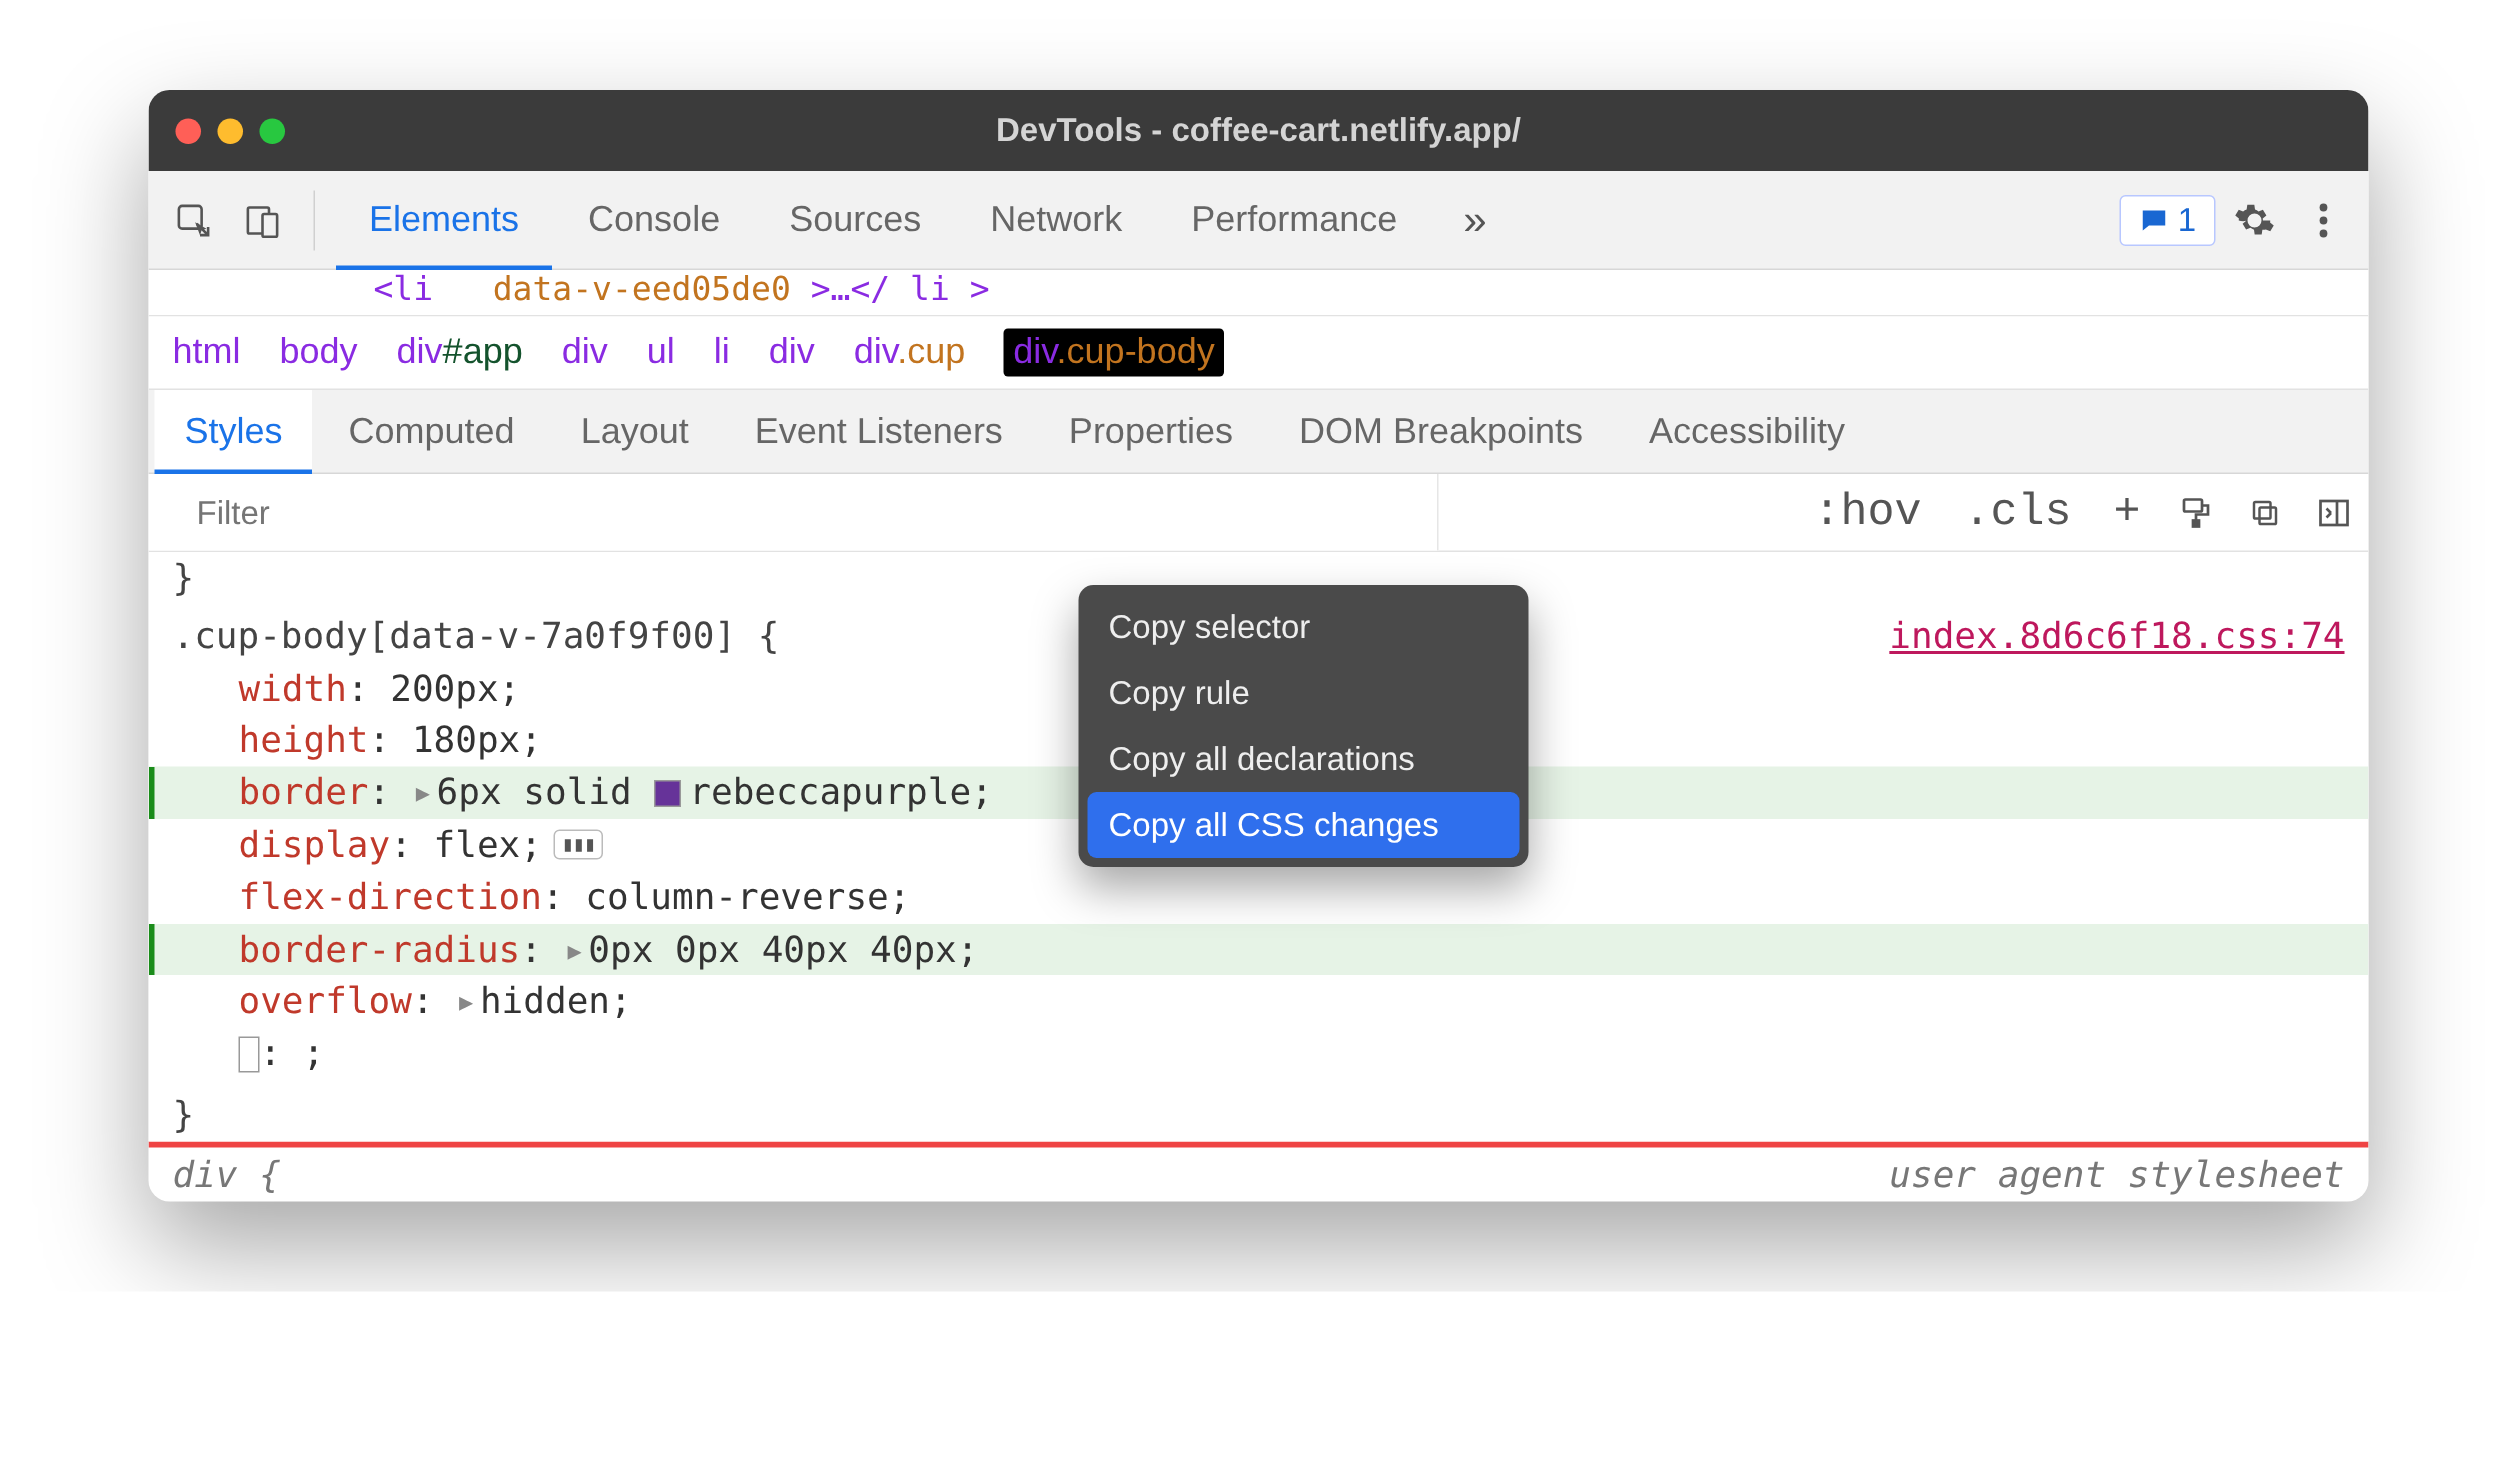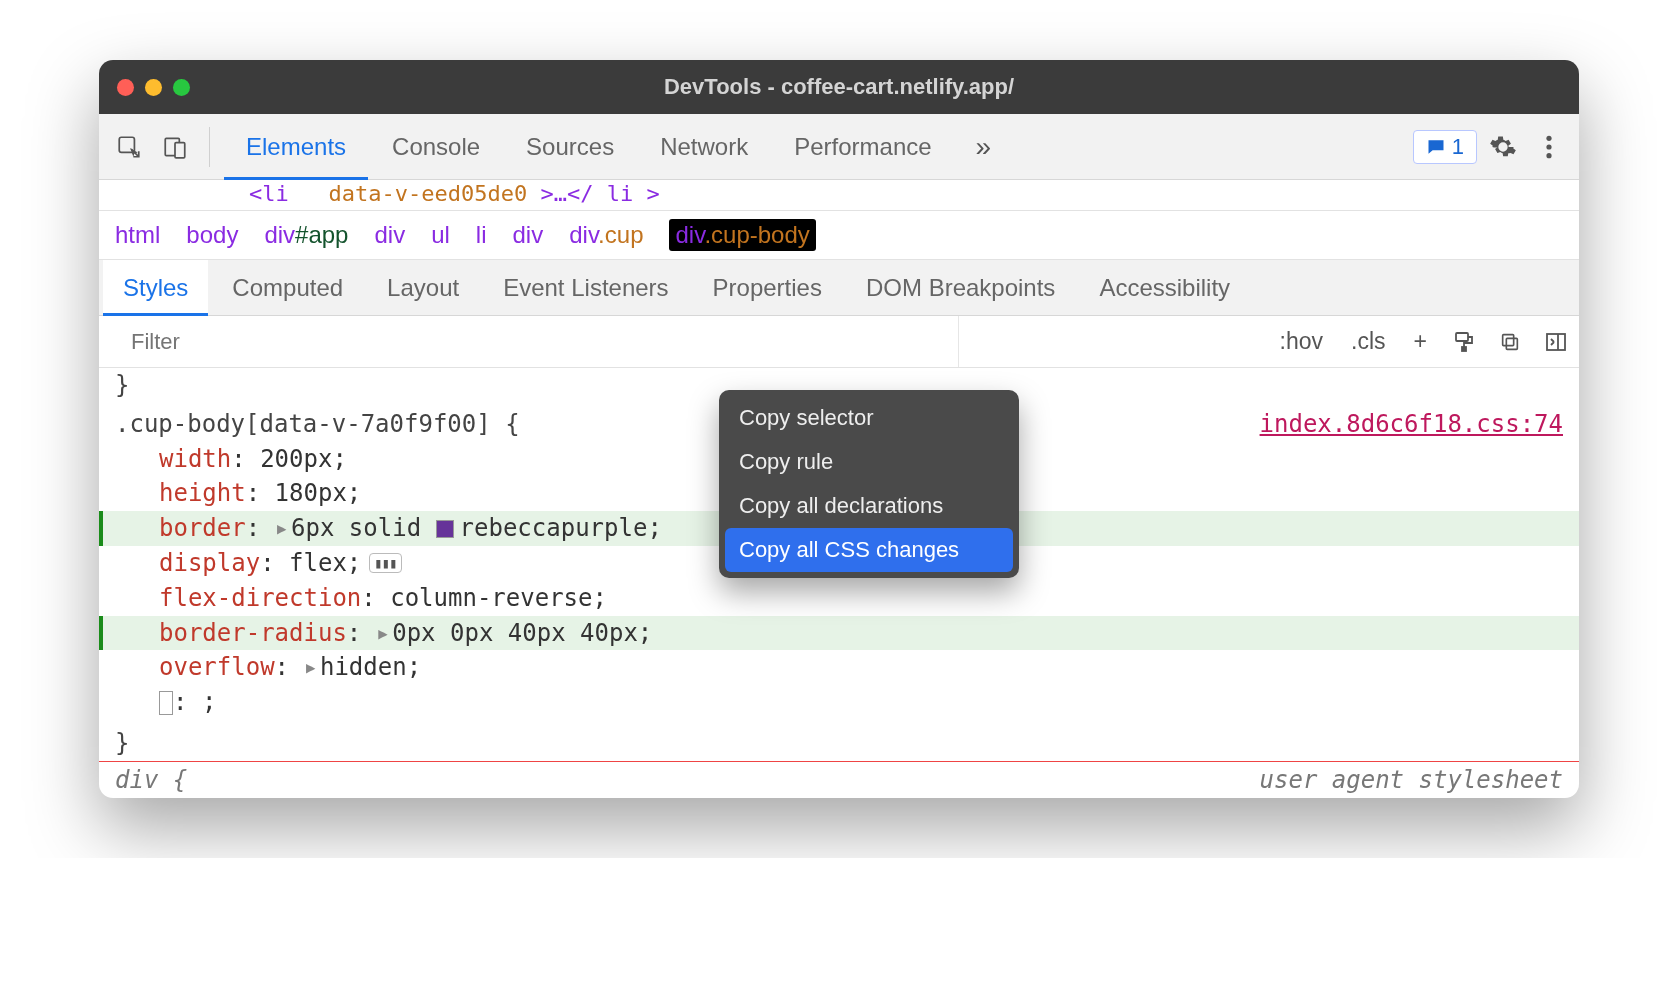--- a/index.html
+++ b/index.html
@@ -143,22 +143,22 @@
     padding:0 32px;
     font-size:22px;
     color:#777;
     outline:none;
     border-right:1px solid #e6e6e6;
   }
   .filter-btn {
     padding:0 14px; height:100%;
     display:flex; align-items:center;
     color:#555;
-    font-family: Liberation Sans, sans-serif;
-    font-size:23px;
+    font-family: Liberation Mono, monospace;
+    font-size:30px;
   }
   .filter-icon { width:46px; display:flex; align-items:center; justify-content:center; color:#555; }
   
   .styles-body {
     font-family: ui-monospace, SFMono-Regular, Menlo, Consolas, monospace;
     font-size: 24px;
     line-height: 1.45;
     padding: 0;
     position: relative;
     background:#fff;
@@ -214,21 +214,21 @@
   .ctx-item { padding: 6px 20px; }
   .ctx-item.hl { background:#2f6fed; color:#fff; border-radius:6px; margin:0 6px; padding:6px 14px; }
   
   .ua-row {
     display:flex; justify-content:space-between;
     padding: 4px 16px;
     font-family: ui-monospace, Menlo, monospace;
     font-size:24px;
     color:#777;
     font-style: italic;
-    border-top:1px solid #ef4444;
+    border-top:4px solid #ef4444;
   }
   svg { display:block; }
 </style>
 </head>
 <body>
 
 <div class="window">
 
   <div class="titlebar">
     <div class="traffic">

